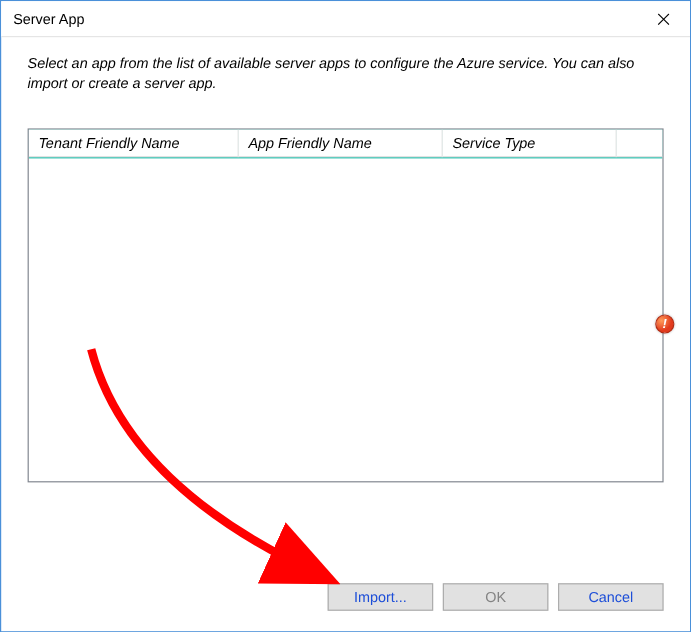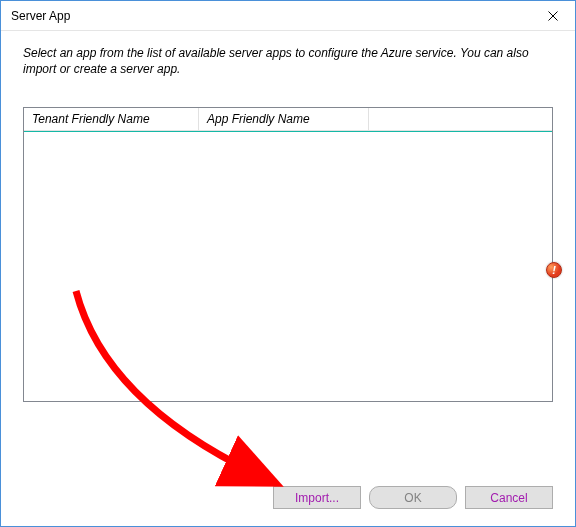--- a/index.html
+++ b/index.html
@@ -105,28 +105,27 @@
       display: flex;
       gap: 8px;
     }
     .btn {
       min-width: 88px;
       height: 23px;
       background: #e1e1e1;
       border: 1px solid #adadad;
       font-family: inherit;
       font-size: 12px;
-      color: #a21caf;
+      color: #1d4ed8;
       cursor: pointer;
       padding: 0 10px;
     }
     .btn:disabled {
       color: #838383;
       cursor: default;
-      border-radius: 10px;
     }
     .annotation-arrow {
       position: absolute;
       left: 65px;
       top: 285px;
       pointer-events: none;
     }
   </style>
 </head>
 <body>
@@ -144,20 +143,21 @@
   </div>
 
   <div class="content">
     <p class="instruction">Select an app from the list of available server apps to configure the Azure service. You can also import or create a server app.</p>
 
     <div class="list-wrap">
       <div class="list-box">
         <div class="list-header">
           <div class="col col-0">Tenant Friendly Name</div>
           <div class="col col-1">App Friendly Name</div>
+          <div class="col col-2">Service Type</div>
           <div class="col"></div>
         </div>
         <div class="list-body"></div>
       </div>
       <div class="error-badge">!</div>
     </div>
   </div>
 
   <div class="button-row">
     <button class="btn">Import...</button>

